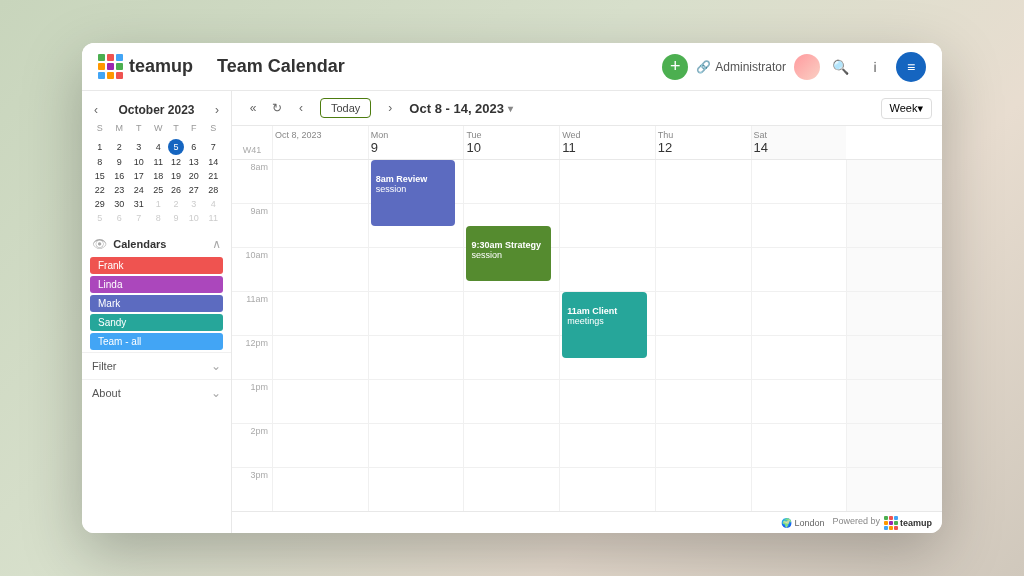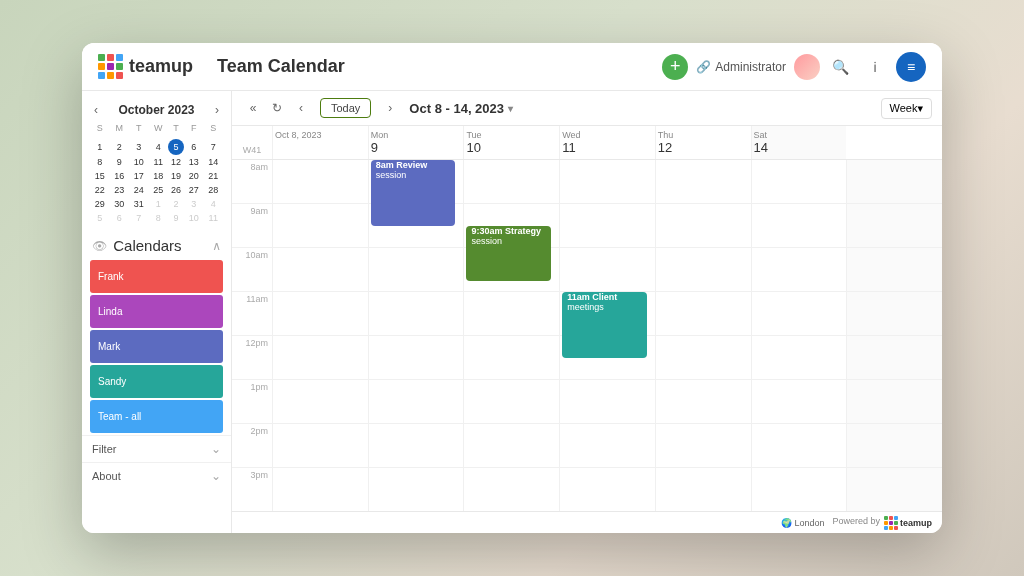--- a/index.html
+++ b/index.html
@@ -200,38 +200,38 @@
     }
 
     
     .section-header {
       display: flex;
       align-items: center;
       justify-content: space-between;
       padding: 8px 10px 4px;
     }
     .section-title {
-      font-size: 15px;
-      font-weight: 400;
+      font-size: 11px;
+      font-weight: 700;
       color: #333;
     }
     .eye-icon {
       color: #aaa;
       font-size: 12px;
     }
     .collapse-icon {
       color: #aaa;
       font-size: 12px;
       cursor: pointer;
     }
 
     .calendar-item {
       margin: 2px 8px;
       border-radius: 3px;
-      padding: 11px 8px;
+      padding: 3px 8px;
       font-size: 10px;
       font-weight: 500;
       color: white;
       cursor: pointer;
     }
 
     .add-edit-link {
       padding: 4px 10px;
       font-size: 10px;
       color: #4caf50;
@@ -424,21 +424,21 @@
     }
     .time-row {
       height: 44px;
       border-bottom: 1px solid #f0f0f0;
     }
 
     
     .event-block {
       position: absolute;
       border-radius: 4px;
-      padding: 0 5px;
+      padding: 14px 5px;
       font-size: 9px;
       color: white;
       overflow: hidden;
       cursor: pointer;
       left: 2px;
       right: 8px;
     }
     .event-time {
       font-weight: 600;
       font-size: 9px;

